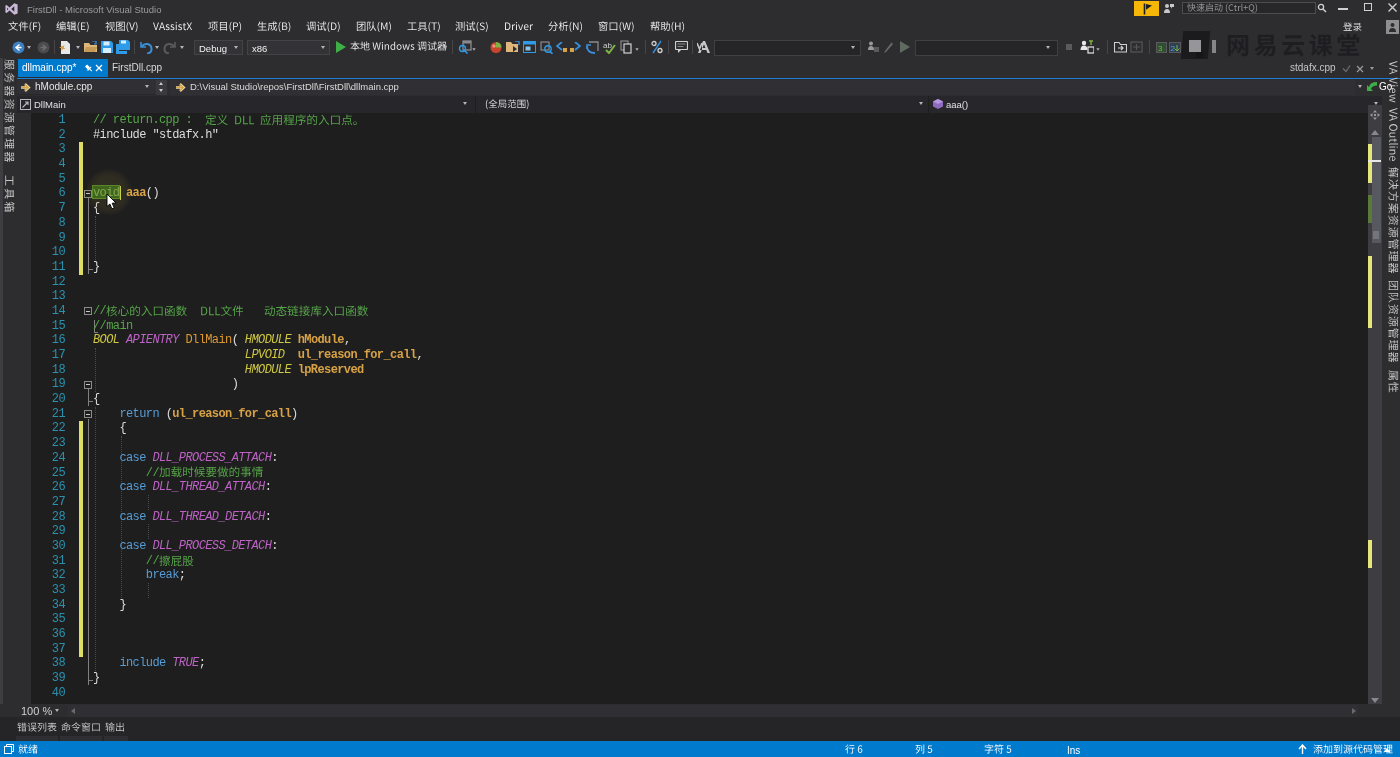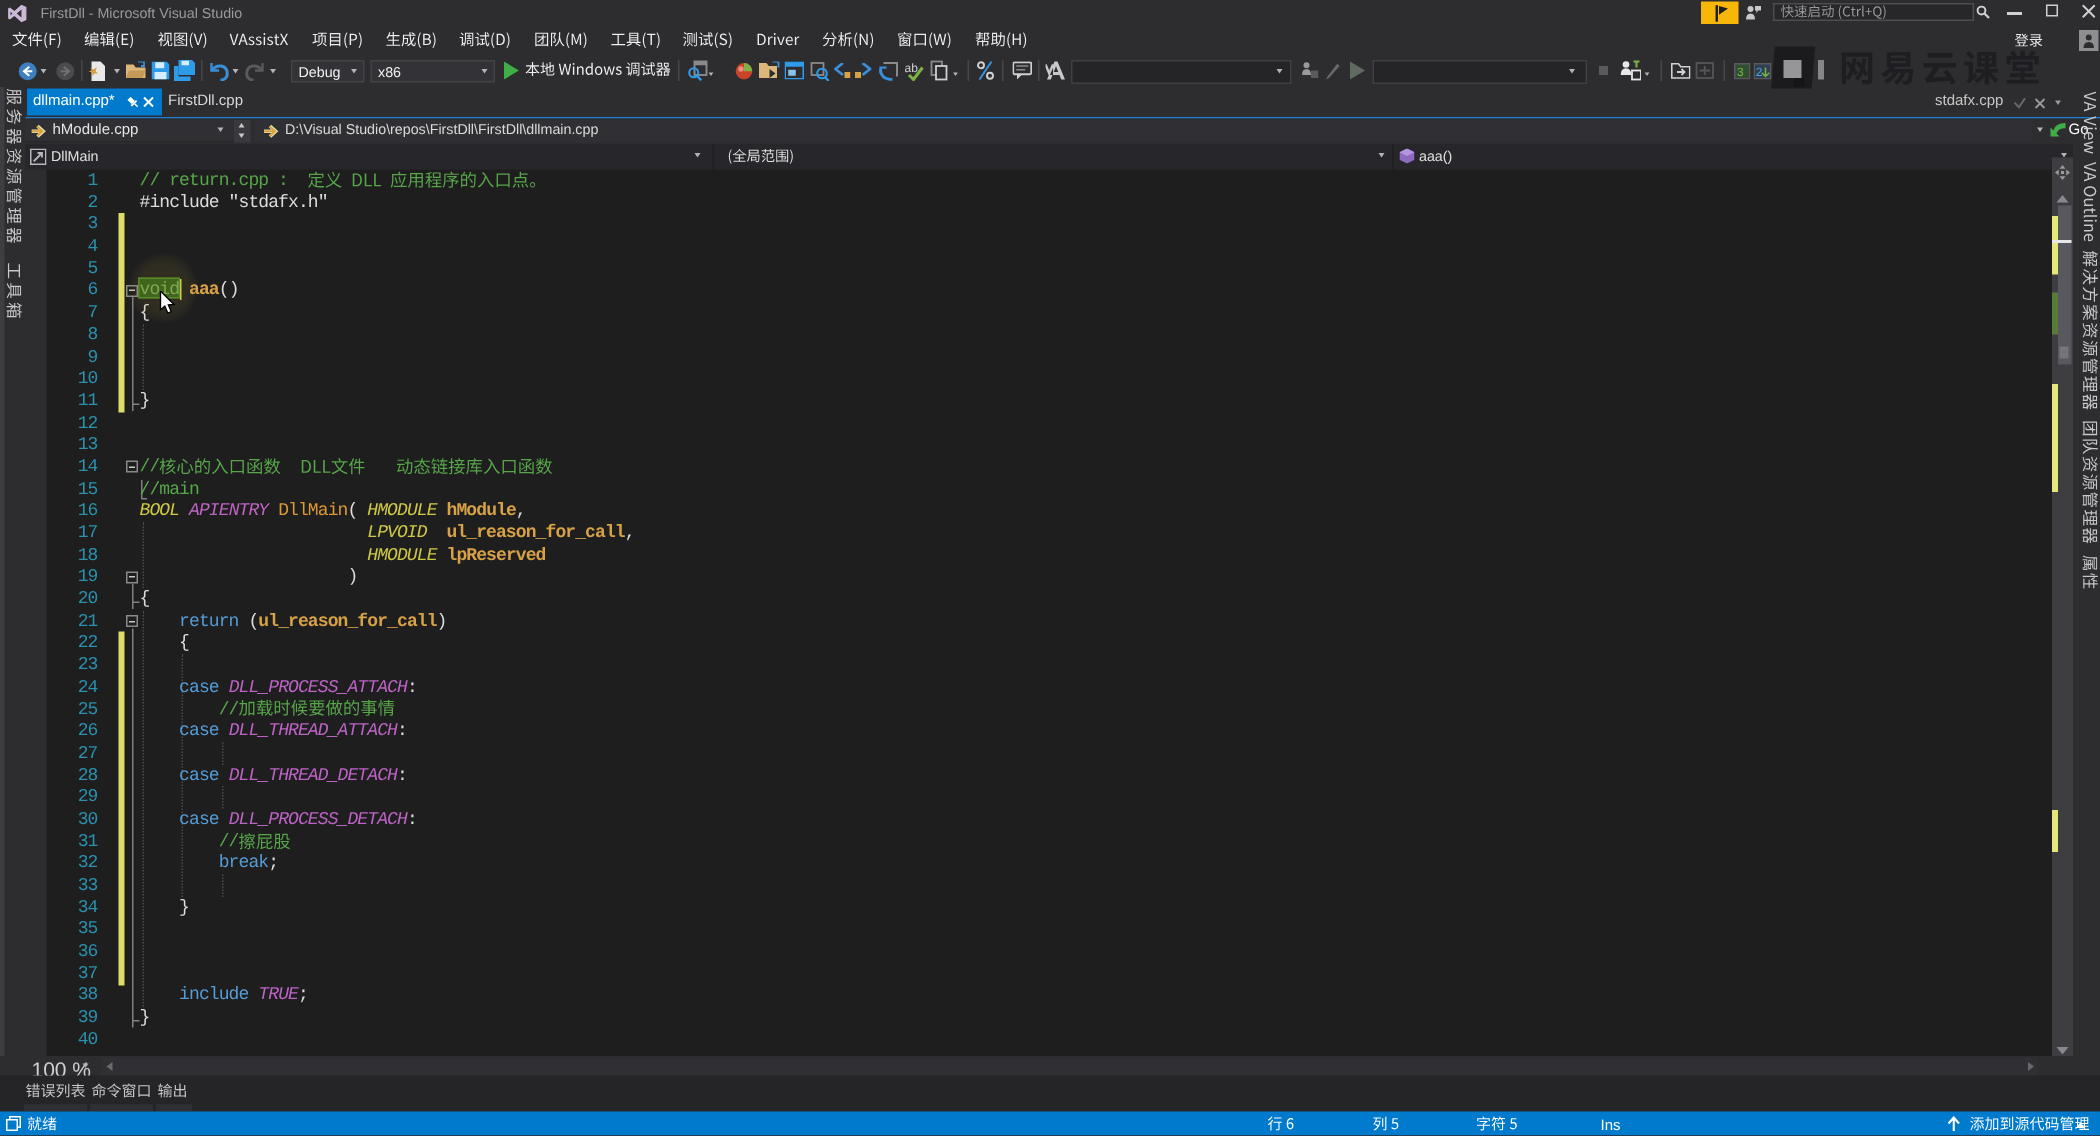--- a/index.html
+++ b/index.html
@@ -502,21 +502,21 @@
 <div style="position:absolute;left:1399px;top:166.5px;line-height:0;transform:rotate(90deg);transform-origin:0 0"><svg width="107.4" height="12.8" viewBox="0 0 107.4 12.8">
         <path transform="translate(0,9.68) scale(0.01100,-0.01100)" d="M262 528V406H173V528ZM317 528H407V406H317ZM161 586C179 619 196 654 211 691H342C329 655 313 616 296 586ZM189 841C158 718 103 599 32 522C48 512 76 489 88 478L109 505V320C109 207 102 58 34 -48C49 -55 78 -72 90 -83C133 -16 154 72 164 158H262V-27H317V158H407V6C407 -4 404 -7 393 -7C384 -8 355 -8 321 -7C330 -24 339 -53 341 -71C391 -71 422 -70 443 -58C464 -47 470 -27 470 5V586H365C389 629 412 680 429 725L383 754L372 751H234C242 776 250 801 257 826ZM262 349V217H170C172 253 173 288 173 320V349ZM317 349H407V217H317ZM585 460C568 376 537 292 494 235C510 229 539 213 552 204C570 231 588 264 603 301H714V180H511V113H714V-79H785V113H960V180H785V301H934V367H785V462H714V367H627C636 393 643 421 649 448ZM510 789V726H647C630 632 591 551 488 505C503 493 522 469 530 454C650 510 696 608 716 726H862C856 609 848 562 836 549C830 541 822 540 807 540C794 540 757 541 717 544C727 527 733 501 735 482C777 479 818 479 839 481C864 483 880 490 893 506C915 530 924 594 931 761C932 771 932 789 932 789Z M1136 764C1193 701 1261 615 1290 559L1354 602C1322 657 1252 740 1194 800ZM1123 11 1188 -34C1242 61 1305 188 1353 297L1297 343C1244 226 1172 91 1123 11ZM1874 379H1716C1721 422 1722 465 1722 506V610H1874ZM1643 838V682H1443V610H1643V506C1643 465 1642 423 1638 379H1391V307H1626C1599 185 1526 65 1334 -22C1352 -37 1377 -66 1388 -82C1581 14 1663 145 1698 279C1753 108 1848 -16 2002 -78C2014 -58 2036 -29 2053 -13C1905 38 1811 153 1762 307H2047V379H1946V682H1722V838Z M2610 818C2636 771 2666 707 2678 667H2238V594H2511C2499 364 2474 105 2216 -23C2236 -37 2260 -63 2271 -82C2461 17 2536 183 2568 361H2926C2910 135 2890 38 2861 12C2848 2 2835 0 2813 0C2786 0 2716 1 2644 7C2659 -13 2669 -44 2671 -66C2738 -71 2804 -72 2839 -69C2878 -67 2903 -60 2926 -34C2965 5 2985 114 3005 398C3007 409 3008 434 3008 434H2580C2586 487 2590 541 2593 594H3106V667H2684L2755 698C2741 738 2710 799 2682 846Z M3307 230V166H3656C3567 89 3422 24 3289 -5C3304 -20 3326 -48 3336 -66C3473 -30 3621 48 3715 141V-79H3790V146C3886 50 4039 -30 4179 -68C4189 -49 4211 -20 4227 -5C4092 24 3945 89 3854 166H4204V230H3790V313H3715V230ZM3686 823 3721 765H3335V621H3406V701H4107V621H4180V765H3801C3787 790 3767 822 3749 846ZM3918 535C3884 490 3838 454 3779 426C3708 440 3635 454 3562 465C3584 486 3608 510 3632 535ZM3445 427C3523 415 3600 402 3673 388C3577 361 3458 346 3316 339C3327 323 3338 298 3344 278C3529 291 3677 316 3791 363C3918 335 4028 304 4109 274L4172 327C4093 353 3990 381 3874 406C3928 440 3970 483 4001 535H4195V596H3687C3707 620 3726 644 3742 667L3675 689C3656 660 3632 628 3606 596H3319V535H3553C3517 495 3479 457 3445 427Z M4425 752C4498 725 4589 678 4634 643L4674 701C4627 736 4535 779 4463 804ZM4389 495 4411 426C4491 453 4594 486 4691 519L4679 585C4571 550 4463 516 4389 495ZM4522 372V93H4596V302H5092V100H5170V372ZM4813 273C4784 107 4707 19 4390 -20C4402 -36 4418 -64 4423 -82C4761 -34 4853 73 4887 273ZM4856 75C4981 34 5147 -32 5231 -76L5275 -14C5188 30 5021 92 4897 130ZM4824 836C4798 766 4747 682 4665 621C4682 612 4706 590 4718 574C4761 609 4795 648 4824 689H4942C4911 584 4845 492 4666 444C4680 432 4699 407 4706 390C4844 431 4924 497 4972 578C5035 493 5132 428 5244 397C5254 416 5274 442 5289 456C5165 483 5056 550 5001 636C5007 653 5013 671 5018 689H5167C5152 656 5135 623 5121 600L5186 581C5211 620 5241 681 5267 736L5212 751L5200 747H4859C4874 773 4886 800 4896 826Z M5962 407H6268V319H5962ZM5962 549H6268V463H5962ZM5930 205C5900 138 5856 68 5810 19C5827 9 5856 -9 5870 -20C5914 32 5964 113 5997 186ZM6213 188C6253 124 6301 40 6323 -10L6392 21C6368 69 6318 152 6278 213ZM5512 777C5567 742 5642 693 5679 662L5724 722C5685 751 5610 797 5556 829ZM5463 507C5519 476 5594 428 5632 400L5676 460C5637 488 5561 531 5506 560ZM5484 -24 5551 -66C5599 28 5655 152 5696 258L5636 300C5591 186 5528 54 5484 -24ZM5763 791V517C5763 352 5752 125 5639 -36C5656 -44 5688 -63 5701 -76C5820 92 5836 342 5836 517V723H6376V791ZM6075 709C6069 680 6057 639 6046 607H5894V261H6074V0C6074 -11 6070 -15 6058 -16C6045 -16 6001 -16 5954 -15C5963 -34 5972 -61 5975 -79C6041 -80 6085 -80 6112 -69C6139 -58 6146 -39 6146 -2V261H6338V607H6119C6132 633 6145 663 6158 692Z M6721 438V-81H6797V-47H7281V-79H7355V168H6797V237H7302V438ZM7281 12H6797V109H7281ZM6950 623C6961 603 6972 580 6981 559H6611V394H6684V500H7349V394H7425V559H7058C7049 584 7032 614 7017 637ZM6797 380H7229V294H6797ZM6677 844C6652 757 6608 672 6553 616C6572 607 6603 590 6618 580C6647 613 6674 656 6699 703H6768C6790 666 6812 621 6821 592L6885 614C6877 638 6860 672 6841 703H6994V758H6724C6734 782 6743 806 6750 830ZM7100 842C7082 769 7047 699 7002 651C7020 642 7051 626 7064 616C7085 640 7105 669 7122 702H7193C7223 665 7252 618 7265 589L7326 616C7315 640 7294 672 7271 702H7450V758H7148C7158 781 7166 805 7173 829Z M8071 540H8224V411H8071ZM8289 540H8442V411H8289ZM8071 728H8224V601H8071ZM8289 728H8442V601H8289ZM7913 22V-47H8562V22H8295V160H8528V228H8295V346H8514V794H8002V346H8218V228H7990V160H8218V22ZM7630 100 7649 24C7737 53 7852 92 7960 128L7947 201L7837 164V413H7938V483H7837V702H7953V772H7641V702H7765V483H7651V413H7765V141C7714 125 7668 111 7630 100Z M8876 730H9046V589H8876ZM9302 730H9482V589H9302ZM9294 484C9336 468 9386 443 9420 420H9132C9155 452 9175 485 9191 518L9117 532V795H8808V524H9111C9095 489 9072 454 9044 420H8732V353H8978C8910 293 8821 239 8710 198C8725 184 8744 158 8752 141L8808 165V-80H8878V-51H9045V-74H9117V229H8926C8985 267 9035 309 9076 353H9262C9304 307 9359 264 9419 229H9235V-80H9304V-51H9482V-74H9555V164L9604 148C9614 166 9635 194 9652 208C9543 234 9431 288 9355 353H9629V420H9454L9481 449C9448 475 9384 506 9333 524ZM9233 795V524H9555V795ZM8878 15V163H9045V15ZM9304 15V163H9482V15Z" fill="#c8c8c8"></path>
       </svg></div>
 <div style="position:absolute;left:1399px;top:279.5px;line-height:0;transform:rotate(90deg);transform-origin:0 0"><svg width="83.5" height="12.8" viewBox="0 0 83.5 12.8">
         <path transform="translate(0,9.68) scale(0.01100,-0.01100)" d="M84 796V-80H161V-38H836V-80H916V796ZM161 30V727H836V30ZM550 685V557H227V490H526C445 380 323 281 212 220C229 206 250 183 260 169C360 225 466 309 550 404V171C550 159 547 156 533 156C520 155 478 155 432 156C442 137 453 108 457 88C522 88 562 89 588 101C615 112 623 132 623 171V490H778V557H623V685Z M1186 799V-78H1257V731H1417C1394 664 1362 576 1331 504C1408 425 1430 357 1430 302C1430 272 1424 245 1407 234C1397 228 1386 226 1373 225C1357 224 1336 225 1311 226C1324 206 1331 175 1332 156C1356 155 1382 155 1404 157C1425 160 1444 166 1459 176C1489 197 1501 240 1501 295C1501 358 1484 430 1405 513C1441 592 1481 689 1512 770L1459 802L1447 799ZM1706 839C1705 497 1711 146 1427 -27C1448 -41 1472 -63 1484 -82C1636 15 1710 162 1747 331C1785 190 1857 17 2003 -80C2015 -61 2037 -38 2059 -24C1834 118 1789 439 1774 533C1782 633 1782 736 1783 839Z M2255 752C2328 725 2419 678 2464 643L2504 701C2457 736 2365 779 2293 804ZM2219 495 2241 426C2321 453 2424 486 2521 519L2509 585C2401 550 2293 516 2219 495ZM2352 372V93H2426V302H2922V100H3000V372ZM2643 273C2614 107 2537 19 2220 -20C2232 -36 2248 -64 2253 -82C2591 -34 2683 73 2717 273ZM2686 75C2811 34 2977 -32 3061 -76L3105 -14C3018 30 2851 92 2727 130ZM2654 836C2628 766 2577 682 2495 621C2512 612 2536 590 2548 574C2591 609 2625 648 2654 689H2772C2741 584 2675 492 2496 444C2510 432 2529 407 2536 390C2674 431 2754 497 2802 578C2865 493 2962 428 3074 397C3084 416 3104 442 3119 456C2995 483 2886 550 2831 636C2837 653 2843 671 2848 689H2997C2982 656 2965 623 2951 600L3016 581C3041 620 3071 681 3097 736L3042 751L3030 747H2689C2704 773 2716 800 2726 826Z M3792 407H4098V319H3792ZM3792 549H4098V463H3792ZM3760 205C3730 138 3686 68 3640 19C3657 9 3686 -9 3700 -20C3744 32 3794 113 3827 186ZM4043 188C4083 124 4131 40 4153 -10L4222 21C4198 69 4148 152 4108 213ZM3342 777C3397 742 3472 693 3509 662L3554 722C3515 751 3440 797 3386 829ZM3293 507C3349 476 3424 428 3462 400L3506 460C3467 488 3391 531 3336 560ZM3314 -24 3381 -66C3429 28 3485 152 3526 258L3466 300C3421 186 3358 54 3314 -24ZM3593 791V517C3593 352 3582 125 3469 -36C3486 -44 3518 -63 3531 -76C3650 92 3666 342 3666 517V723H4206V791ZM3905 709C3899 680 3887 639 3876 607H3724V261H3904V0C3904 -11 3900 -15 3888 -16C3875 -16 3831 -16 3784 -15C3793 -34 3802 -61 3805 -79C3871 -80 3915 -80 3942 -69C3969 -58 3976 -39 3976 -2V261H4168V607H3949C3962 633 3975 663 3988 692Z M4551 438V-81H4627V-47H5111V-79H5185V168H4627V237H5132V438ZM5111 12H4627V109H5111ZM4780 623C4791 603 4802 580 4811 559H4441V394H4514V500H5179V394H5255V559H4888C4879 584 4862 614 4847 637ZM4627 380H5059V294H4627ZM4507 844C4482 757 4438 672 4383 616C4402 607 4433 590 4448 580C4477 613 4504 656 4529 703H4598C4620 666 4642 621 4651 592L4715 614C4707 638 4690 672 4671 703H4824V758H4554C4564 782 4573 806 4580 830ZM4930 842C4912 769 4877 699 4832 651C4850 642 4881 626 4894 616C4915 640 4935 669 4952 702H5023C5053 665 5082 618 5095 589L5156 616C5145 640 5124 672 5101 702H5280V758H4978C4988 781 4996 805 5003 829Z M5901 540H6054V411H5901ZM6119 540H6272V411H6119ZM5901 728H6054V601H5901ZM6119 728H6272V601H6119ZM5743 22V-47H6392V22H6125V160H6358V228H6125V346H6344V794H5832V346H6048V228H5820V160H6048V22ZM5460 100 5479 24C5567 53 5682 92 5790 128L5777 201L5667 164V413H5768V483H5667V702H5783V772H5471V702H5595V483H5481V413H5595V141C5544 125 5498 111 5460 100Z M6706 730H6876V589H6706ZM7132 730H7312V589H7132ZM7124 484C7166 468 7216 443 7250 420H6962C6985 452 7005 485 7021 518L6947 532V795H6638V524H6941C6925 489 6902 454 6874 420H6562V353H6808C6740 293 6651 239 6540 198C6555 184 6574 158 6582 141L6638 165V-80H6708V-51H6875V-74H6947V229H6756C6815 267 6865 309 6906 353H7092C7134 307 7189 264 7249 229H7065V-80H7134V-51H7312V-74H7385V164L7434 148C7444 166 7465 194 7482 208C7373 234 7261 288 7185 353H7459V420H7284L7311 449C7278 475 7214 506 7163 524ZM7063 795V524H7385V795ZM6708 15V163H6875V15ZM7134 15V163H7312V15Z" fill="#c8c8c8"></path>
       </svg></div>
 <div style="position:absolute;left:1399px;top:369.5px;line-height:0;transform:rotate(90deg);transform-origin:0 0"><svg width="23.9" height="12.8" viewBox="0 0 23.9 12.8">
         <path transform="translate(0,9.68) scale(0.01100,-0.01100)" d="M214 736H811V647H214ZM140 796V504C140 344 131 121 32 -36C51 -43 84 -62 98 -74C200 90 214 334 214 504V587H886V796ZM360 381H537V310H360ZM605 381H787V310H605ZM668 120 698 76 605 73V150H832V-12C832 -22 829 -26 817 -26C805 -27 768 -27 724 -25C731 -41 740 -62 743 -79C806 -79 847 -79 871 -70C896 -60 902 -45 902 -12V204H605V261H858V429H605V488C694 495 778 505 843 517L798 563C678 540 453 527 271 524C278 511 285 489 287 475C366 475 453 478 537 483V429H292V261H537V204H252V-81H321V150H537V71L361 65L365 8C463 12 596 19 729 26L755 -22L802 -4C784 32 746 91 713 134Z M1257 840V-79H1332V840ZM1165 650C1158 569 1140 459 1113 392L1172 372C1198 445 1216 560 1222 642ZM1339 656C1368 601 1398 528 1408 483L1464 512C1453 554 1422 625 1392 679ZM1419 27V-44H2034V27H1782V278H1988V348H1782V556H2010V628H1782V836H1706V628H1582C1595 677 1607 730 1617 782L1544 794C1521 658 1481 522 1423 435C1441 427 1475 410 1490 400C1516 443 1539 496 1559 556H1706V348H1494V278H1706V27Z" fill="#c8c8c8"></path>
       </svg></div>
 <div class="abs" style="left:17px;top:704px;width:1383px;height:13px;background:#2d2d30"></div>
-<div class="abs" style="left:21px;top:705px;font-size:14px;color:#d0d0d0">100 %</div>
+<div class="abs" style="left:21px;top:705px;font-size:11px;color:#d0d0d0">100 %</div>
 <div class="dd" style="left:55px;top:709px"></div>
 <div class="abs" style="left:68px;top:704.5px;width:1290px;height:12px;background:#303034"></div>
 <div class="abs" style="left:71px;top:708px;width:0;height:0;border-top:3px solid transparent;border-bottom:3px solid transparent;border-right:4px solid #6a6a6e"></div>
 <div class="abs" style="left:1352px;top:708px;width:0;height:0;border-top:3px solid transparent;border-bottom:3px solid transparent;border-left:4px solid #6a6a6e"></div>
 <div class="abs" style="left:0;top:717px;width:1400px;height:24px;background:#252528"></div>
 <div style="position:absolute;left:17px;top:722px;line-height:0" class=""><svg width="40.0" height="11.6" viewBox="0 0 40.0 11.6">
         <path transform="translate(0,8.80) scale(0.01000,-0.01000)" d="M178 837C148 745 97 657 37 597C50 582 69 545 75 530C107 563 137 604 164 649H401V720H203C218 752 232 785 243 818ZM62 344V275H202V77C202 34 172 6 154 -4C167 -19 184 -50 190 -67C206 -51 232 -34 400 60C395 75 388 104 386 124L271 64V275H408V344H271V479H386V547H106V479H202V344ZM749 840V708H610V840H542V708H444V642H542V510H420V442H958V510H818V642H935V708H818V840ZM610 642H749V510H610ZM547 133H820V27H547ZM547 194V297H820V194ZM478 361V-78H547V-35H820V-74H891V361Z M1497 727H1821V589H1497ZM1427 793V523H1894V793ZM1102 766C1156 719 1222 652 1254 609L1306 664C1274 705 1205 769 1152 813ZM1366 255V188H1592C1559 88 1490 21 1337 -20C1353 -34 1372 -63 1379 -80C1533 -34 1611 37 1651 141C1705 32 1795 -45 1919 -83C1928 -62 1950 -34 1967 -19C1841 12 1750 85 1702 188H1961V255H1681C1686 289 1690 326 1692 365H1923V433H1399V365H1621C1619 325 1615 289 1609 255ZM1189 -50C1204 -32 1229 -13 1389 99C1383 114 1373 142 1369 161L1259 89V528H1044V456H1186V93C1186 52 1165 29 1150 19C1163 3 1183 -32 1189 -50Z M2642 724V164H2716V724ZM2848 835V17C2848 1 2842 -4 2826 -4C2810 -5 2758 -5 2703 -3C2713 -24 2725 -56 2728 -76C2805 -76 2853 -74 2882 -63C2912 -51 2924 -29 2924 18V835ZM2181 302C2232 267 2294 218 2333 181C2265 85 2178 17 2079 -22C2095 -37 2115 -66 2124 -85C2336 10 2491 205 2541 552L2495 566L2482 563H2257C2273 611 2287 662 2299 714H2571V786H2061V714H2224C2189 561 2133 419 2053 326C2070 315 2099 290 2111 276C2158 335 2198 409 2232 494H2459C2440 400 2411 317 2373 247C2334 281 2273 326 2224 357Z M3252 -79C3275 -64 3312 -51 3591 38C3587 54 3581 83 3579 104L3335 31V251C3395 292 3449 337 3492 385C3570 175 3710 23 3917 -46C3928 -26 3950 3 3967 19C3868 48 3783 97 3714 162C3777 201 3850 253 3908 302L3846 346C3802 303 3732 249 3672 207C3628 259 3592 319 3566 385H3934V450H3536V539H3858V601H3536V686H3902V751H3536V840H3460V751H3105V686H3460V601H3156V539H3460V450H3065V385H3397C3302 300 3160 223 3036 183C3052 168 3074 140 3086 122C3142 142 3201 170 3258 203V55C3258 15 3236 -2 3219 -11C3231 -27 3247 -61 3252 -79Z" fill="#c8c8c8"></path>
       </svg></div>
 <div style="position:absolute;left:61px;top:722px;line-height:0" class=""><svg width="40.0" height="11.6" viewBox="0 0 40.0 11.6">
         <path transform="translate(0,8.80) scale(0.01000,-0.01000)" d="M505 852C411 718 219 591 34 542C50 522 68 491 78 469C151 493 226 529 296 571V508H696V575C765 532 839 497 911 474C924 496 948 529 967 546C808 586 638 683 547 786L565 809ZM304 576C378 622 447 677 503 735C555 677 621 622 694 576ZM128 425V-3H197V82H433V425ZM197 358H362V149H197ZM539 425V-81H612V357H804V143C804 131 800 127 786 126C772 126 724 126 668 127C677 106 687 78 690 57C766 57 813 57 841 69C870 82 877 103 877 143V425Z M1400 558C1456 513 1522 447 1552 404L1609 451C1578 494 1509 558 1454 601ZM1168 378V306H1712C1655 246 1581 173 1513 108C1461 143 1407 176 1360 204L1307 151C1418 83 1562 -19 1630 -85L1687 -22C1659 3 1620 34 1576 65C1673 160 1781 270 1856 349L1800 383L1787 378ZM1510 844C1406 702 1217 568 1035 491C1056 473 1078 447 1090 428C1239 498 1390 603 1504 722C1617 606 1783 492 1918 430C1930 451 1956 482 1974 498C1832 553 1655 666 1551 774L1578 808Z M2371 673C2293 611 2182 561 2086 534L2125 476C2230 508 2342 568 2426 637ZM2576 631C2679 587 2810 516 2874 469L2923 518C2854 566 2722 632 2622 674ZM2432 573C2417 543 2391 503 2367 471H2164V-82H2239V-40H2769V-76H2847V471H2446C2468 497 2491 527 2511 557ZM2239 17V414H2769V17ZM2365 219C2405 203 2448 183 2490 162C2427 124 2352 97 2277 82C2289 69 2303 48 2310 33C2394 54 2476 86 2546 133C2598 104 2644 75 2675 51L2714 94C2684 117 2641 143 2594 169C2641 209 2679 258 2705 318L2665 337L2654 335H2427C2437 352 2446 369 2454 386L2395 395C2373 346 2332 288 2274 244C2288 237 2308 220 2319 208C2348 232 2373 259 2394 286H2623C2602 252 2573 222 2540 196C2494 219 2446 240 2402 257ZM2426 826C2438 805 2450 779 2461 755H2077V597H2152V695H2844V601H2922V755H2551C2538 784 2520 818 2504 845Z M3127 735V-55H3205V30H3796V-51H3876V735ZM3205 107V660H3796V107Z" fill="#c8c8c8"></path>

